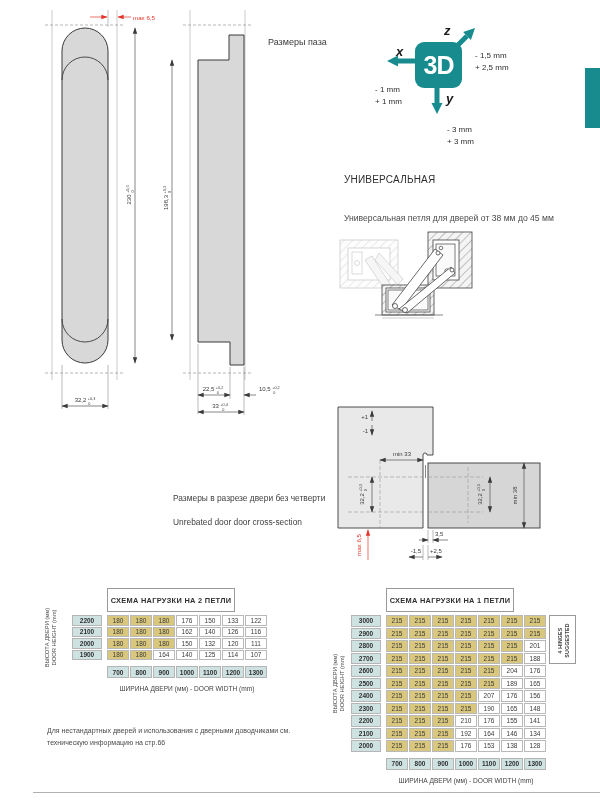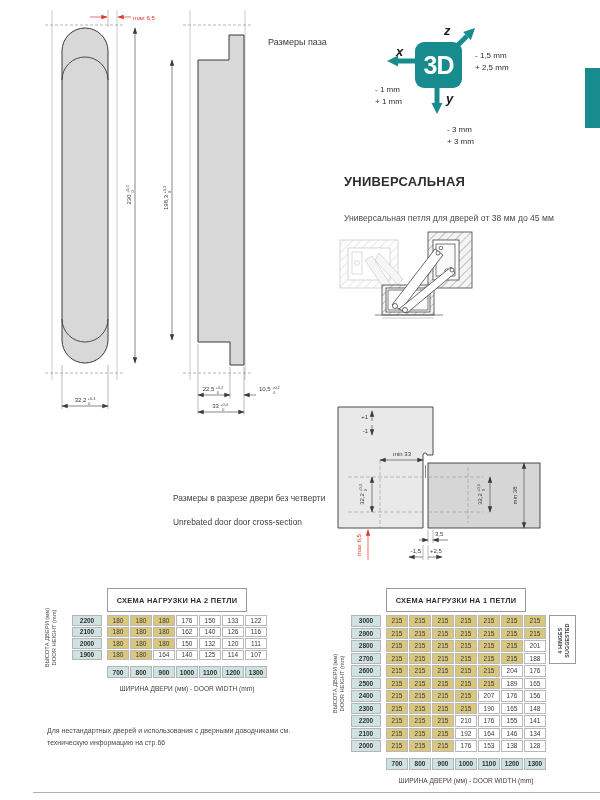--- a/index.html
+++ b/index.html
@@ -7,26 +7,26 @@
         font-family:"Liberation Sans",sans-serif;color:#3a3a3a;}
   .abs{position:absolute;}
   svg{overflow:visible;}
   .dim{font-family:"Liberation Sans",sans-serif;font-size:6px;fill:#3a3a3a;}
   .dimred{font-family:"Liberation Sans",sans-serif;font-size:6.2px;fill:#e5352b;}
   .tol{font-size:3.8px;}
   .lbl{font-family:"Liberation Sans",sans-serif;font-size:9px;fill:#3a3a3a;}
   .axisletter{font-family:"Liberation Sans",sans-serif;font-size:13px;font-weight:800;font-style:italic;fill:#1a1a1a;}
   .mmlabel{font-family:"Liberation Sans",sans-serif;font-size:8px;fill:#2e2e2e;}
   .badge3d{font-family:"Liberation Sans",sans-serif;font-size:25px;font-weight:800;fill:#fff;letter-spacing:-1px;}
-  .prod-name{font-size:13px;font-weight:bold;letter-spacing:.2px;color:#2e2e2e;}
+  .prod-name{font-size:10px;font-weight:normal;letter-spacing:.2px;color:#2e2e2e;}
   .prod-desc{font-size:8.6px;color:#4a4a4a;margin-top:24px;}
   .caption{font-size:8.4px;color:#3f3f3f;}
   
   .ltable{position:absolute;}
-  .ttitle{margin-left:35px;width:140px;height:24px;border:1px solid #9a9a9a;box-sizing:border-box;
+  .ttitle{margin-left:35px;width:128px;height:24px;border:1px solid #9a9a9a;box-sizing:border-box;
           display:flex;align-items:center;justify-content:center;font-size:7.4px;font-weight:600;
           letter-spacing:.3px;margin-bottom:3px;color:#2f2f2f;}
   .trow{display:flex;margin-bottom:1px;}
   .hcell{width:30px;margin-right:5px;background:#cfe2e2;border:1px solid #b5b5b5;box-sizing:border-box;
          display:flex;align-items:center;justify-content:center;font-size:6.5px;font-weight:bold;color:#2f2f2f;}
   .dcell{width:22px;margin-right:1px;background:#fff;border:1px solid #b9b9b9;box-sizing:border-box;
          display:flex;align-items:center;justify-content:center;font-size:6.5px;color:#3a3a3a;}
   .dcell.hl{background:#d9c77d;}
   .t1 .hcell,.t1 .dcell{height:10.5px;}
   .t2 .hcell,.t2 .dcell{height:11.5px;}

